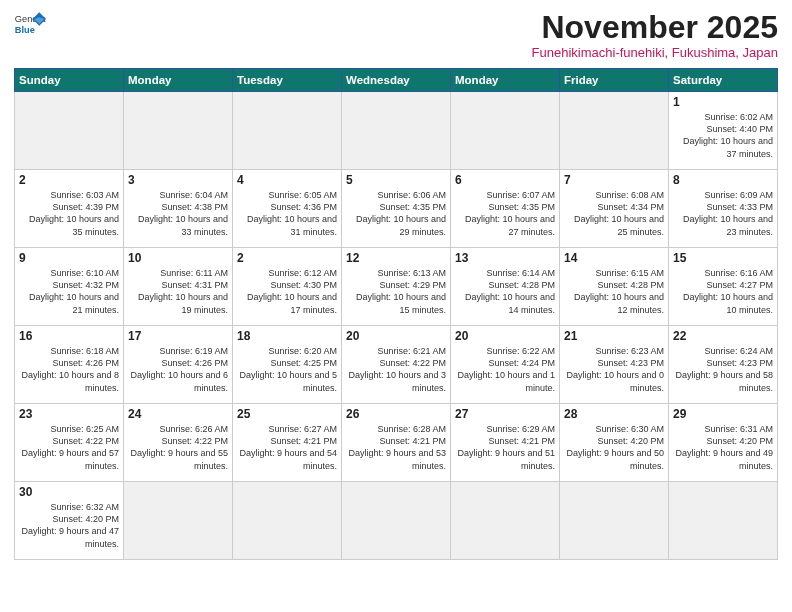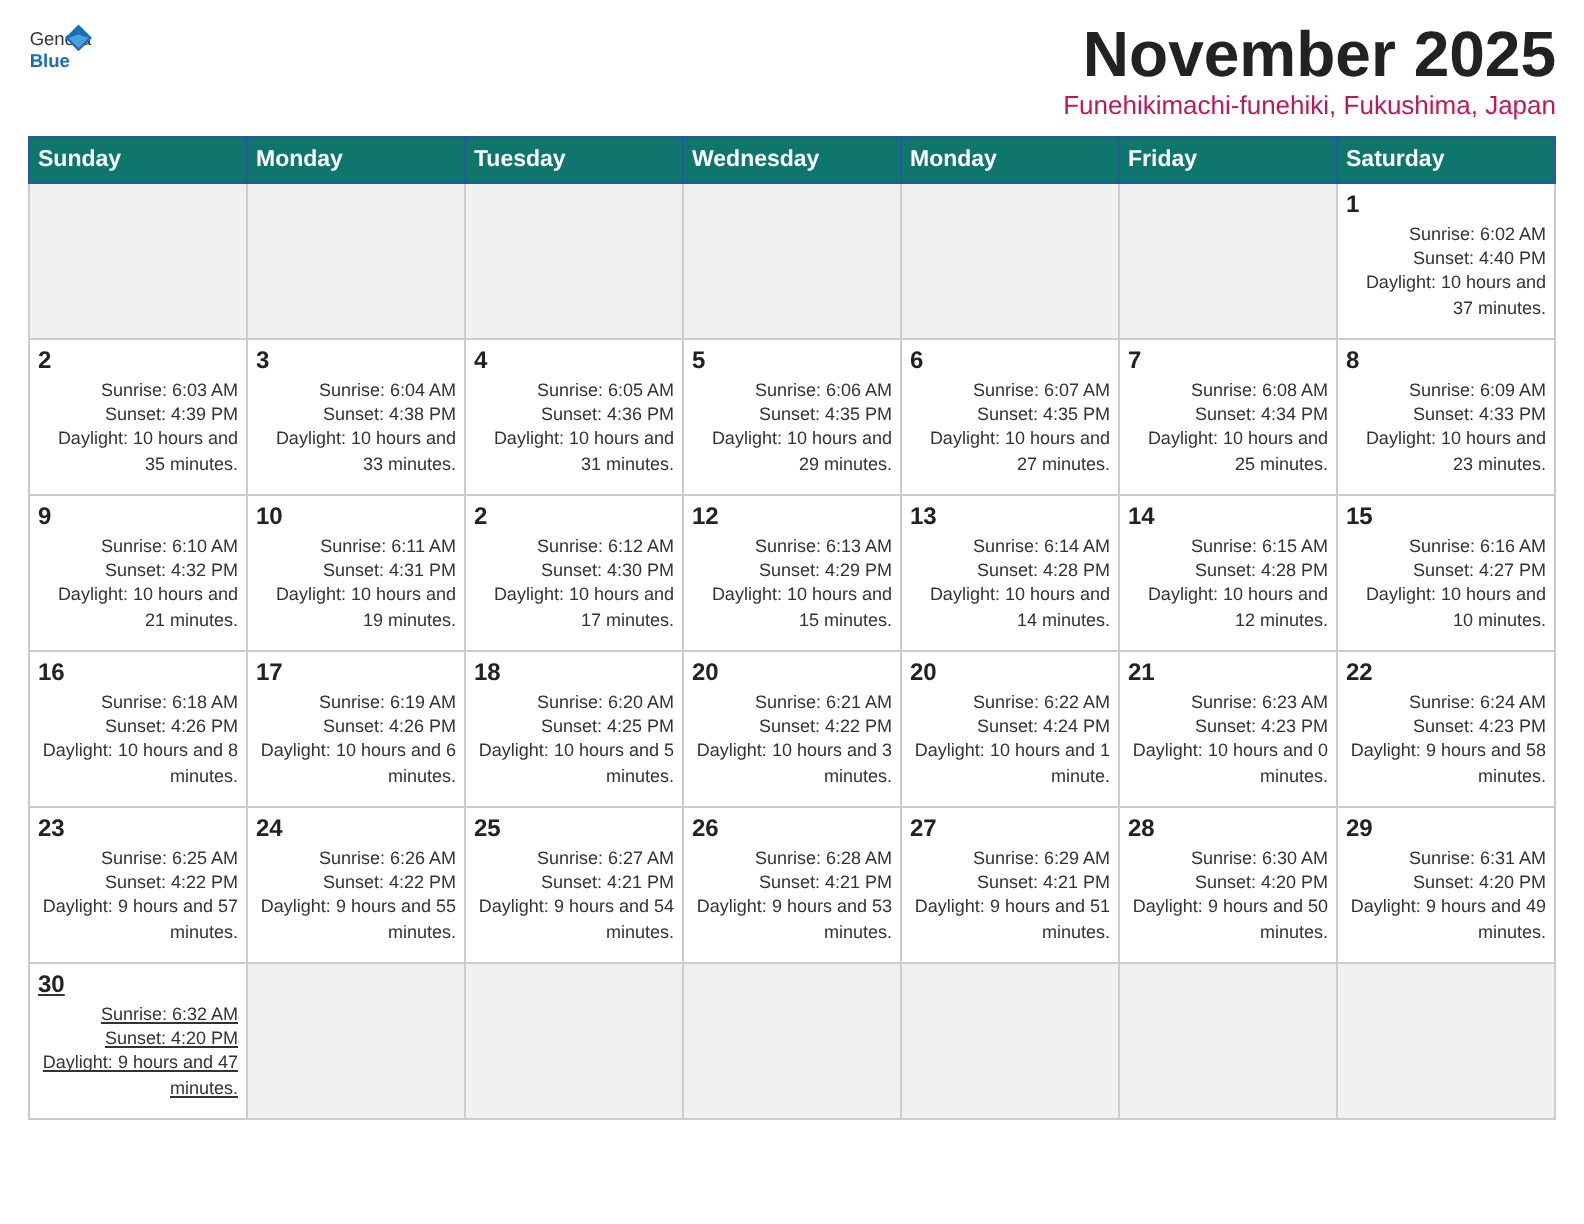--- a/index.html
+++ b/index.html
@@ -77,21 +77,20 @@
       margin-bottom: 2px;
     }
     .day-info {
       font-size: 9px;
       color: #333;
       line-height: 1.35;
       text-align: right;
     }
     .last-row td {
       height: 60px;
-      text-decoration: underline;
     }
   </style>
 </head>
 <body>
 
 <div class="page">
   <div class="header">
     <div class="logo">
       <svg class="logo-icon" viewBox="0 0 38 32" xmlns="http://www.w3.org/2000/svg">
         <text x="1" y="14" font-size="11" font-family="Arial" fill="#333">General</text>

